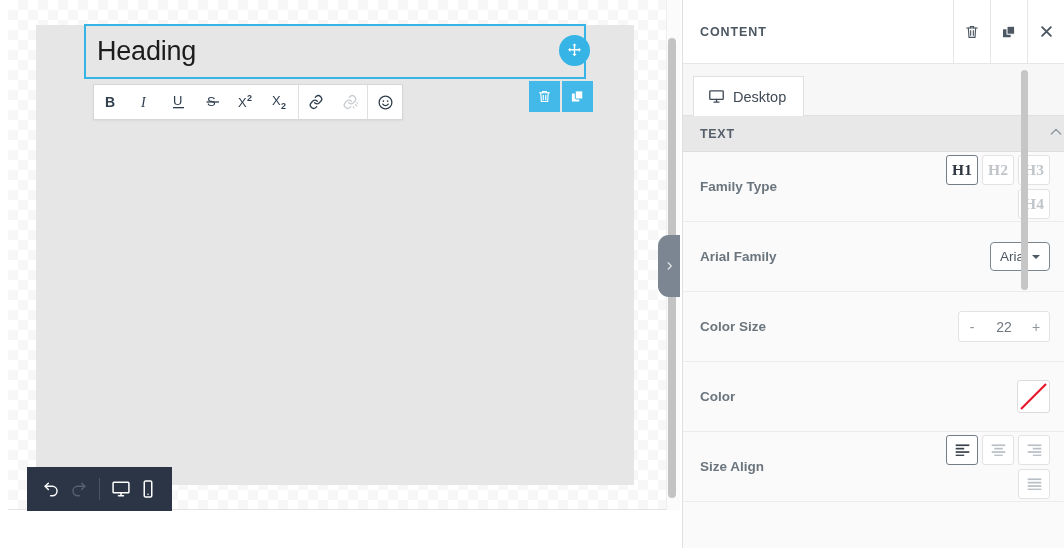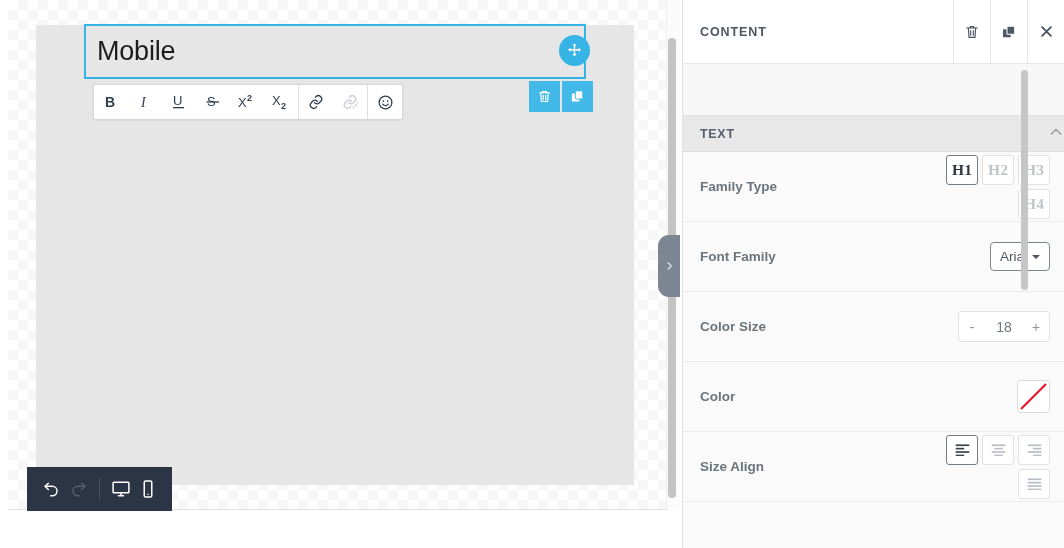--- a/index.html
+++ b/index.html
@@ -248,21 +248,21 @@
 
     <div id="canvas-viewport">
 
       <div id="content-block"></div>
 
       <div id="heading-wrap">
         <div id="drag-stem-top"></div>
         <div id="drag-stem-bot"></div>
 
         <div id="heading-box">
-          <span id="heading-text">Mobile</span>
+          <span id="heading-text">Heading</span>
         </div>
 
         <div id="drag-handle">
           <svg width="17" height="17" viewBox="0 0 24 24" fill="#ffffff">
             <path d="M12 2l3 3h-2v5h5V8l3 3-3 3v-2h-5v5h2l-3 3-3-3h2v-5H6v2l-3-3 3-3v2h5V5H9l3-3z"></path>
           </svg>
         </div>
       </div>
 
       <div id="editor-toolbar">
@@ -408,20 +408,29 @@
         </div>
         <div class="ph-btn">
           <svg width="15" height="15" viewBox="0 0 24 24" fill="none" stroke="currentColor" stroke-width="3" stroke-linecap="round">
             <path d="M5 5l14 14M19 5L5 19"></path>
           </svg>
         </div>
       </div>
     </div>
 
     <div id="panel-tabs">
+      <div class="tab active">
+        <span class="ticon">
+          <svg width="17" height="17" viewBox="0 0 24 24" fill="none" stroke="currentColor" stroke-width="1.9" stroke-linejoin="round">
+            <rect x="2.5" y="4" width="19" height="12" rx="1"></rect>
+            <path d="M8.5 20h7M12 16v4" stroke-linecap="round"></path>
+          </svg>
+        </span>
+        <span>Desktop</span>
+      </div>
     </div>
 
     <div id="section-text-head">
       <span id="section-text-label">TEXT</span>
       <span>
         <svg width="16" height="16" viewBox="0 0 24 24" fill="none" stroke="#8d959c" stroke-width="1.9" stroke-linecap="round" stroke-linejoin="round">
           <path d="M5 15l7-7 7 7"></path>
         </svg>
       </span>
     </div>
@@ -432,35 +441,35 @@
         <span class="prop-label">Family Type</span>
         <div class="prop-ctrl">
           <div class="hbtn active">H1</div>
           <div class="hbtn">H2</div>
           <div class="hbtn">H3</div>
           <div class="hbtn">H4</div>
         </div>
       </div>
 
       <div class="prop-row">
-        <span class="prop-label">Font Family</span>
+        <span class="prop-label">Arial Family</span>
         <div class="prop-ctrl">
           <div class="ff-btn">
             <span>Arial</span>
             <span class="caret"></span>
           </div>
         </div>
       </div>
 
       <div class="prop-row">
         <span class="prop-label">Color Size</span>
         <div class="prop-ctrl">
           <div class="stepper">
             <div class="step-btn left">-</div>
-            <div class="step-val">18</div>
+            <div class="step-val">22</div>
             <div class="step-btn right">+</div>
           </div>
         </div>
       </div>
 
       <div class="prop-row">
         <span class="prop-label">Color</span>
         <div class="prop-ctrl">
           <div class="color-swatch">
             <svg width="31" height="31" viewBox="0 0 31 31">

